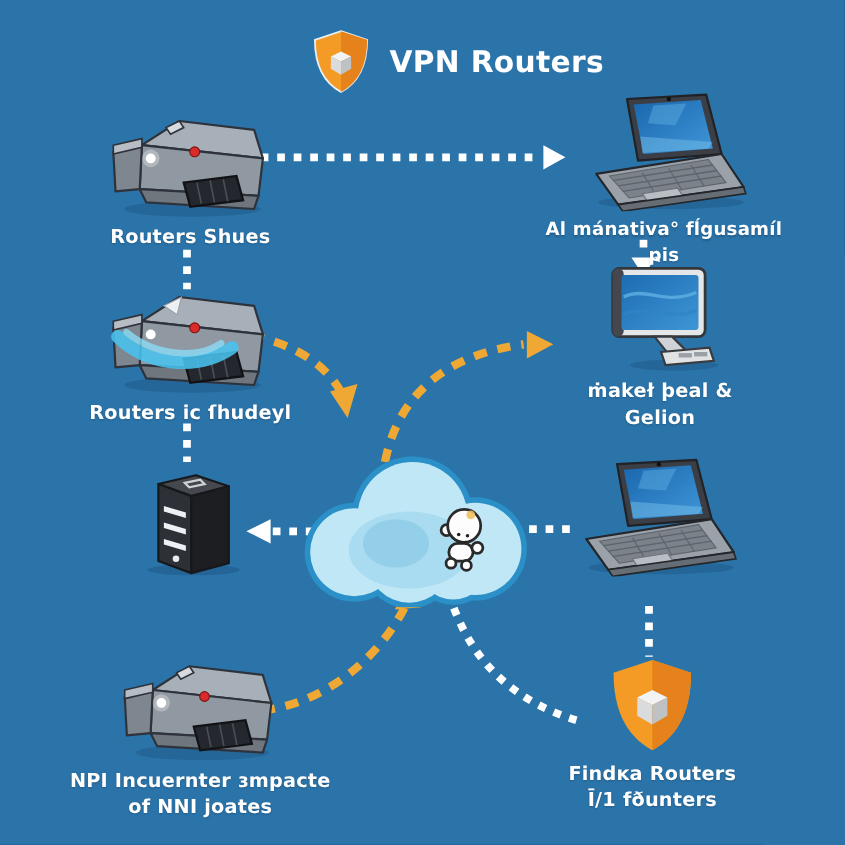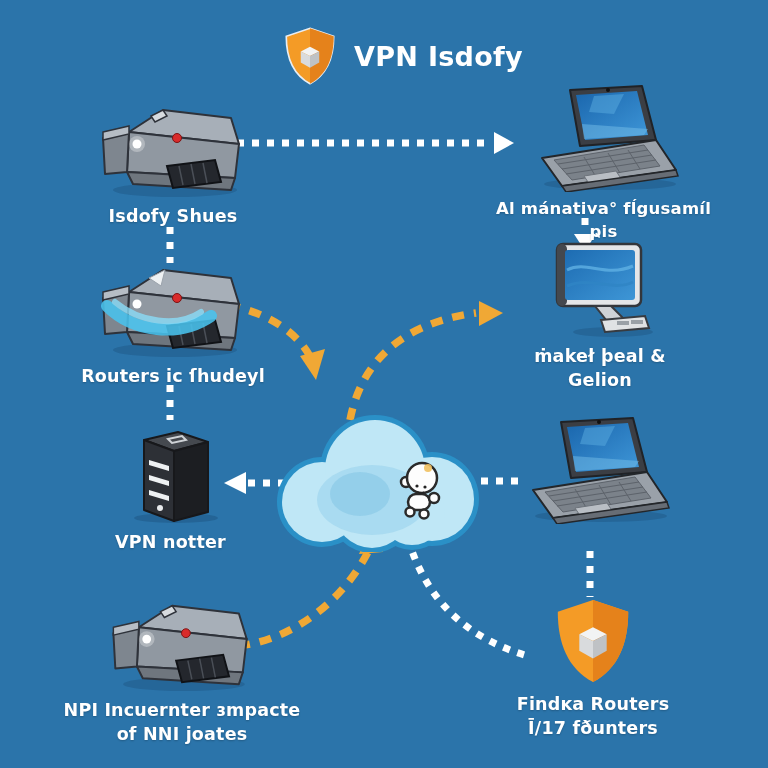--- a/index.html
+++ b/index.html
@@ -66,41 +66,41 @@
   </svg>
 
   <div class="header">
     <svg width="58" height="64" viewBox="0 0 88 92">
       <path d="M44,4 L80,16 C80,48 70,74 44,88 C18,74 8,48 8,16 Z" fill="#f49b26" stroke="#e8eef4" stroke-width="2.5"></path>
       <path d="M44,4 L80,16 C80,48 70,74 44,88 Z" fill="#e5821b"></path>
       <polygon points="44,32 58,39 44,46 30,39" fill="#f2f3f4"></polygon>
       <polygon points="30,39 44,46 44,64 30,56" fill="#d9dbdd"></polygon>
       <polygon points="58,39 44,46 44,64 58,56" fill="#bfc2c5"></polygon>
     </svg>
-    <div class="title">VPN Isdofy</div>
+    <div class="title">VPN Routers</div>
   </div>
 
   <div class="node n-tl">
     <svg width="160" height="102" viewBox="0 0 160 102">
       <ellipse cx="82" cy="94" rx="62" ry="7" fill="rgba(10,40,70,.18)"></ellipse>
       <polygon points="36,36 70,14 138,22 146,48" fill="#a7afb8" stroke="#2e323a" stroke-width="2" stroke-linejoin="round"></polygon>
       <polygon points="36,36 146,48 142,82 34,76" fill="#9098a1" stroke="#2e323a" stroke-width="2" stroke-linejoin="round"></polygon>
       <polygon points="10,42 36,36 34,76 12,78" fill="#7e868f" stroke="#2e323a" stroke-width="2" stroke-linejoin="round"></polygon>
       <polygon points="10,36 36,30 36,38 10,44" fill="#b6bdc5" stroke="#2e323a" stroke-width="1.5"></polygon>
       <polygon points="34,76 142,82 138,94 40,88" fill="#6f767e" stroke="#2e323a" stroke-width="2" stroke-linejoin="round"></polygon>
       <polygon points="74,70 122,64 128,86 80,92" fill="#24272d" stroke="#101216" stroke-width="2"></polygon>
       <line x1="86" y1="70" x2="90" y2="89" stroke="#4a4f57" stroke-width="1.5"></line>
       <line x1="98" y1="68" x2="102" y2="88" stroke="#4a4f57" stroke-width="1.5"></line>
       <line x1="110" y1="67" x2="114" y2="87" stroke="#4a4f57" stroke-width="1.5"></line>
       <polygon points="58,20 70,14 74,20 62,26" fill="#d7dbdf" stroke="#2e323a" stroke-width="1.5"></polygon>
       <circle cx="84" cy="42" r="4.5" fill="#d92b2b" stroke="#7c1212" stroke-width="1"></circle>
       <circle cx="44" cy="48" r="8" fill="#ffffff" opacity=".3"></circle>
       <circle cx="44" cy="48" r="4.5" fill="#ffffff"></circle>
     </svg>
-    <div class="lbl">Isdofy Shues</div>
+    <div class="lbl">Routers Shues</div>
   </div>
 
   <div class="node n-tr">
     <svg width="160" height="108" viewBox="0 0 160 108">
       <defs>
         <linearGradient id="g1" x1="0" y1="0" x2="1" y2="1">
           <stop offset="0" stop-color="#1a66ad"></stop>
             <stop offset="1" stop-color="#3f97d8"></stop>
         </linearGradient>
       </defs>
@@ -173,21 +173,20 @@
       <ellipse cx="60" cy="94" rx="42" ry="5" fill="rgba(10,40,70,.2)"></ellipse>
       <polygon points="28,16 62,8 92,18 58,27" fill="#45494f" stroke="#17181b" stroke-width="2" stroke-linejoin="round"></polygon>
       <polygon points="52,15 66,12 70,16 56,19" fill="none" stroke="#cfd3d7" stroke-width="2"></polygon>
       <polygon points="28,16 58,27 58,97 28,86" fill="#2d3036" stroke="#17181b" stroke-width="2" stroke-linejoin="round"></polygon>
       <polygon points="58,27 92,18 92,88 58,97" fill="#1c1e22" stroke="#17181b" stroke-width="2" stroke-linejoin="round"></polygon>
       <polygon points="33,36 53,42 53,47 33,41" fill="#eef1f3"></polygon>
       <polygon points="33,51 53,57 53,62 33,56" fill="#eef1f3"></polygon>
       <polygon points="33,66 53,72 53,77 33,71" fill="#eef1f3"></polygon>
       <circle cx="44" cy="84" r="3" fill="#e8eaec"></circle>
     </svg>
-    <div class="lbl">VPN notter</div>
   </div>
 
   <div class="cloud-box">
     <svg width="210" height="150" viewBox="0 0 210 150">
       <g fill="var(--cloud-outline,#2a90c7)">
         <circle cx="50" cy="100" r="45"></circle>
           <circle cx="103" cy="68" r="55"></circle>
         <circle cx="160" cy="97" r="47"></circle>
           <circle cx="100" cy="108" r="43"></circle>
         <circle cx="140" cy="110" r="38"></circle>
@@ -266,16 +265,16 @@
 
   <div class="node n-br">
     <svg width="88" height="90" viewBox="0 0 88 92">
       <path d="M44,4 L80,16 C80,48 70,74 44,88 C18,74 8,48 8,16 Z" fill="var(--shield-orange,#f49b26)"></path>
       <path d="M44,4 L80,16 C80,48 70,74 44,88 Z" fill="var(--shield-orange-dark,#e5821b)"></path>
       <polygon points="44,32 58,39 44,46 30,39" fill="#f2f3f4"></polygon>
       <polygon points="30,39 44,46 44,64 30,56" fill="#d9dbdd"></polygon>
       <polygon points="58,39 44,46 44,64 58,56" fill="#bfc2c5"></polygon>
     </svg>
     <div class="lbl">Findĸa Routers</div>
-    <div class="lbl2">Ī/17 fðunters</div>
+    <div class="lbl2">Ī/1 fðunters</div>
   </div>
 
 </div>
 
 </body></html>

